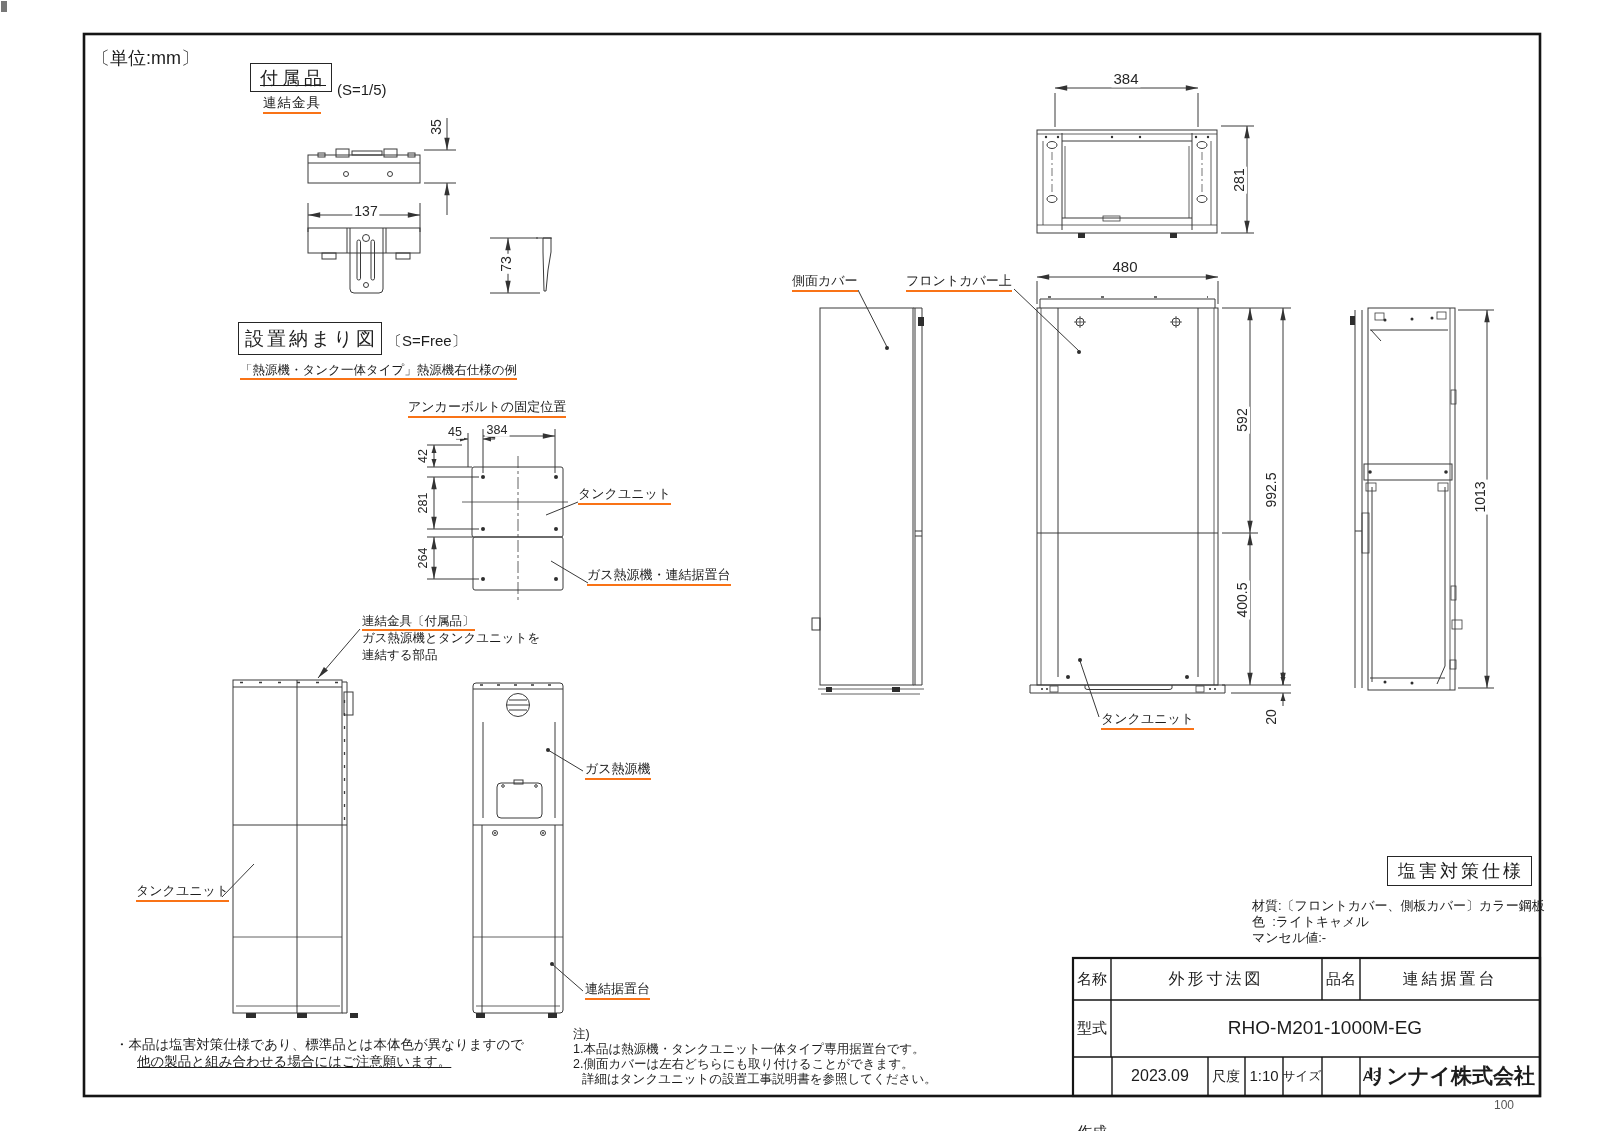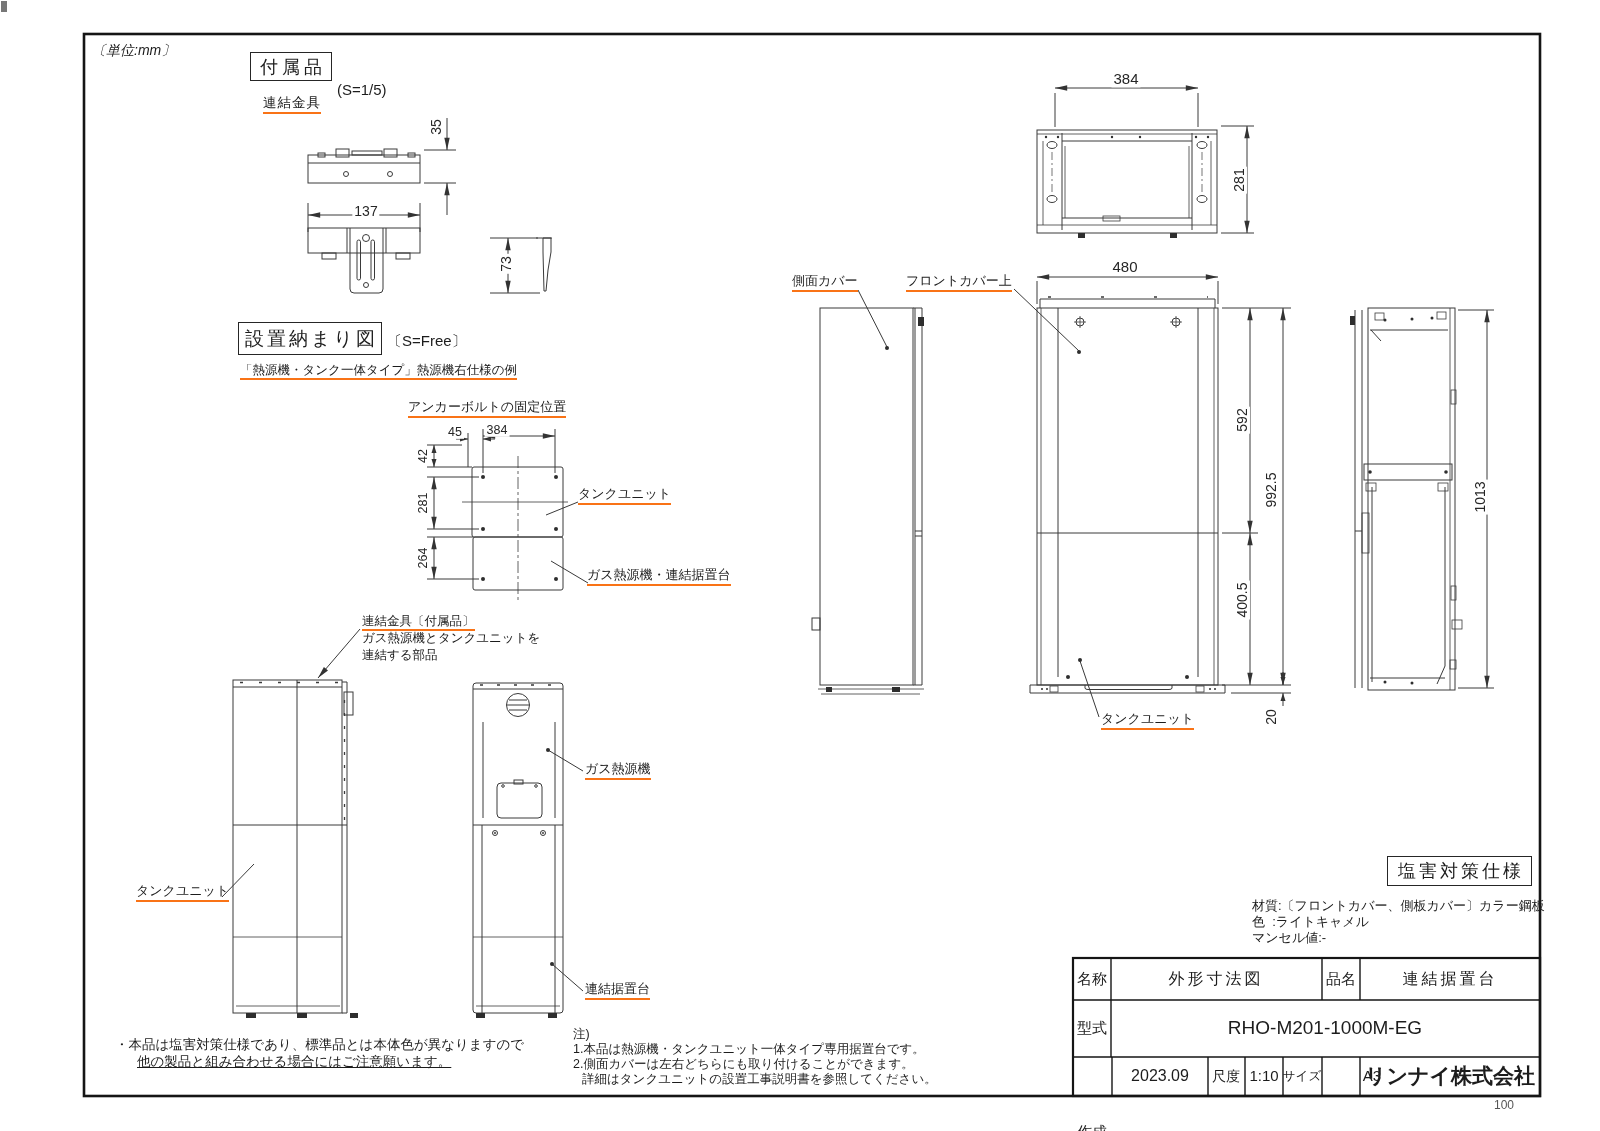--- a/index.html
+++ b/index.html
@@ -289,23 +289,23 @@
   <line x1="1111" y1="1000" x2="1111" y2="1057" stroke-width="1.4"></line>
   <line x1="1112" y1="1057" x2="1112" y2="1096" stroke-width="1.4"></line>
   <line x1="1208" y1="1057" x2="1208" y2="1096" stroke-width="1.4"></line>
   <line x1="1245" y1="1057" x2="1245" y2="1096" stroke-width="1.4"></line>
   <line x1="1283" y1="1057" x2="1283" y2="1096" stroke-width="1.4"></line>
   <line x1="1322" y1="1057" x2="1322" y2="1096" stroke-width="1.4"></line>
   <line x1="1360" y1="1057" x2="1360" y2="1096" stroke-width="1.4"></line>
 </g>
 </svg>
 
-<span class="t" style="left:92px;top:42px;font-size:14px;font-style:italic;">〔単位:mm〕</span>
-
-<div class="box" style="left:250px;top:52px;width:80px;height:27px;">
+<span class="t" style="left:92px;top:48px;font-size:18px;">〔単位:mm〕</span>
+
+<div class="box" style="left:250px;top:63px;width:80px;height:27px;text-decoration:underline;">
   <span style="font-size:18px;letter-spacing:4px;padding-left:4px;">付属品</span>
 </div>
 <span class="t" style="left:337px;top:65px;font-size:15px;margin-top:16px;">(S=1/5)</span>
 <span class="t ul" style="left:263px;top:95px;font-size:13.5px;letter-spacing:1px;">連結金具</span>
 <span class="t v dimtxt" style="left:436px;top:127px;font-size:14px;">35</span>
 <span class="t c dimtxt" style="left:366px;top:211px;font-size:14px;">137</span>
 <span class="t v dimtxt" style="left:506px;top:264px;font-size:14px;">73</span>
 
 <div class="box" style="left:238px;top:322px;width:142px;height:31px;">
   <span style="font-size:19px;letter-spacing:3px;padding-left:3px;">設置納まり図</span>

